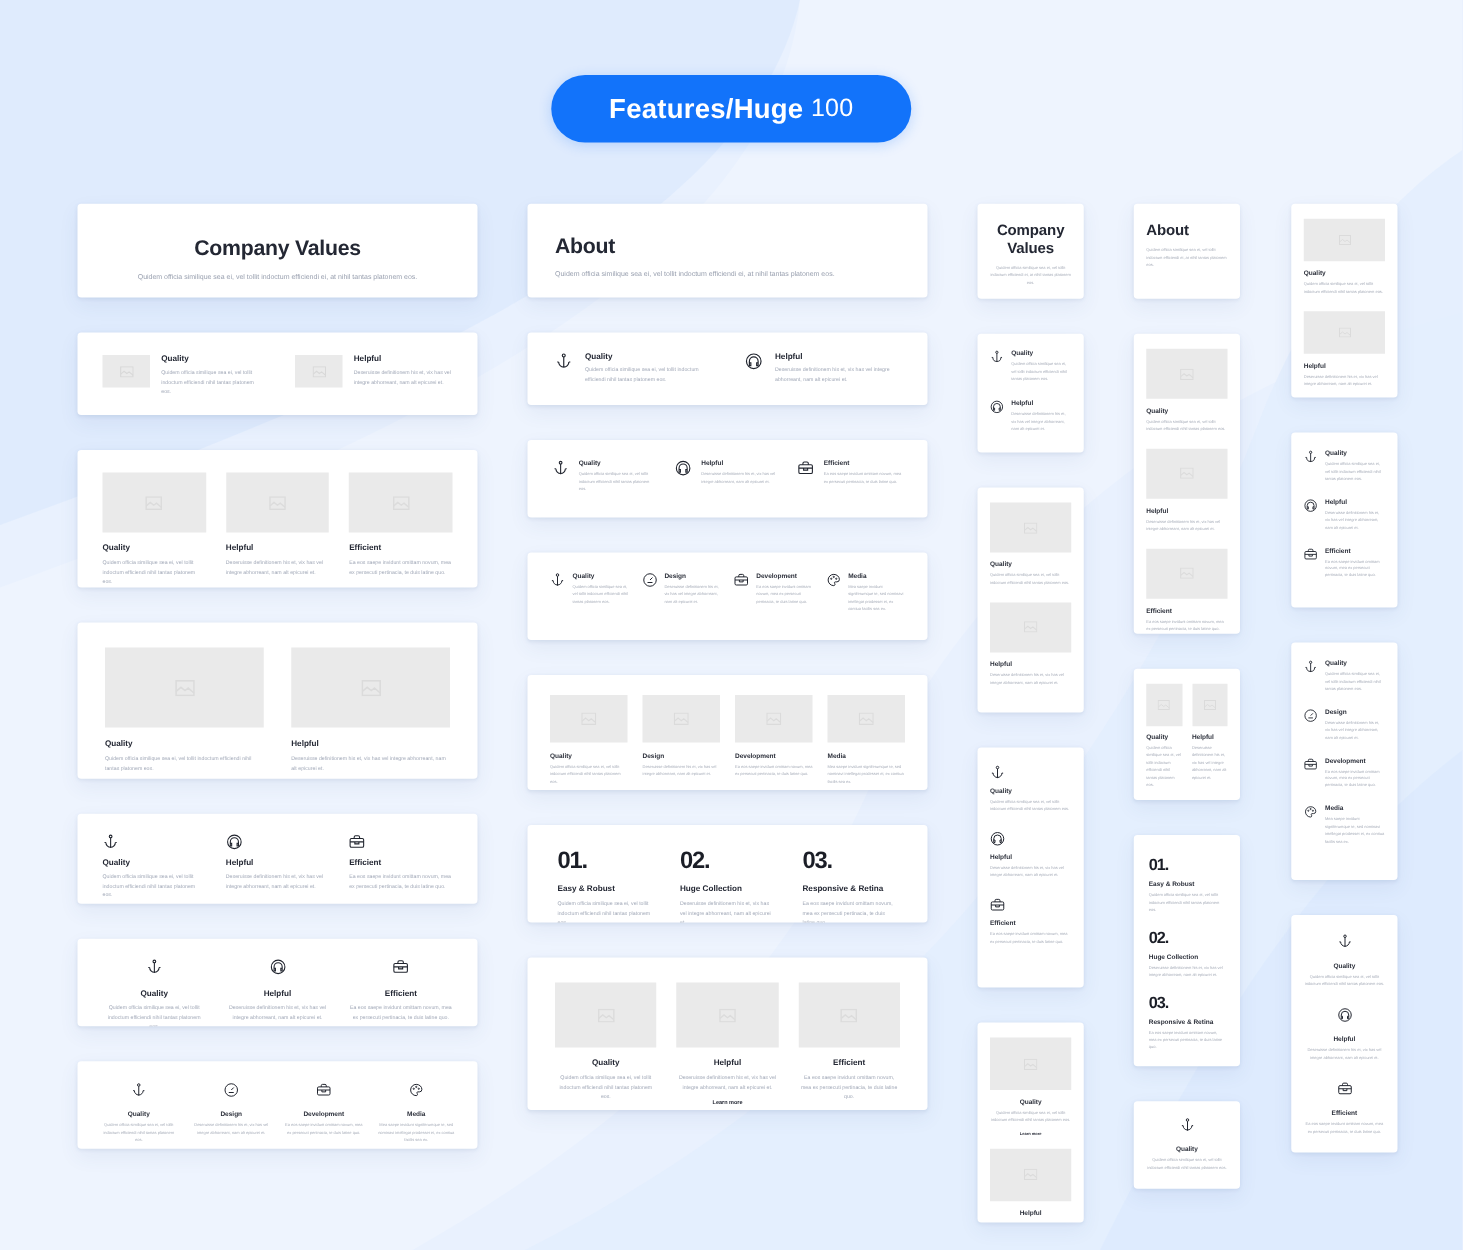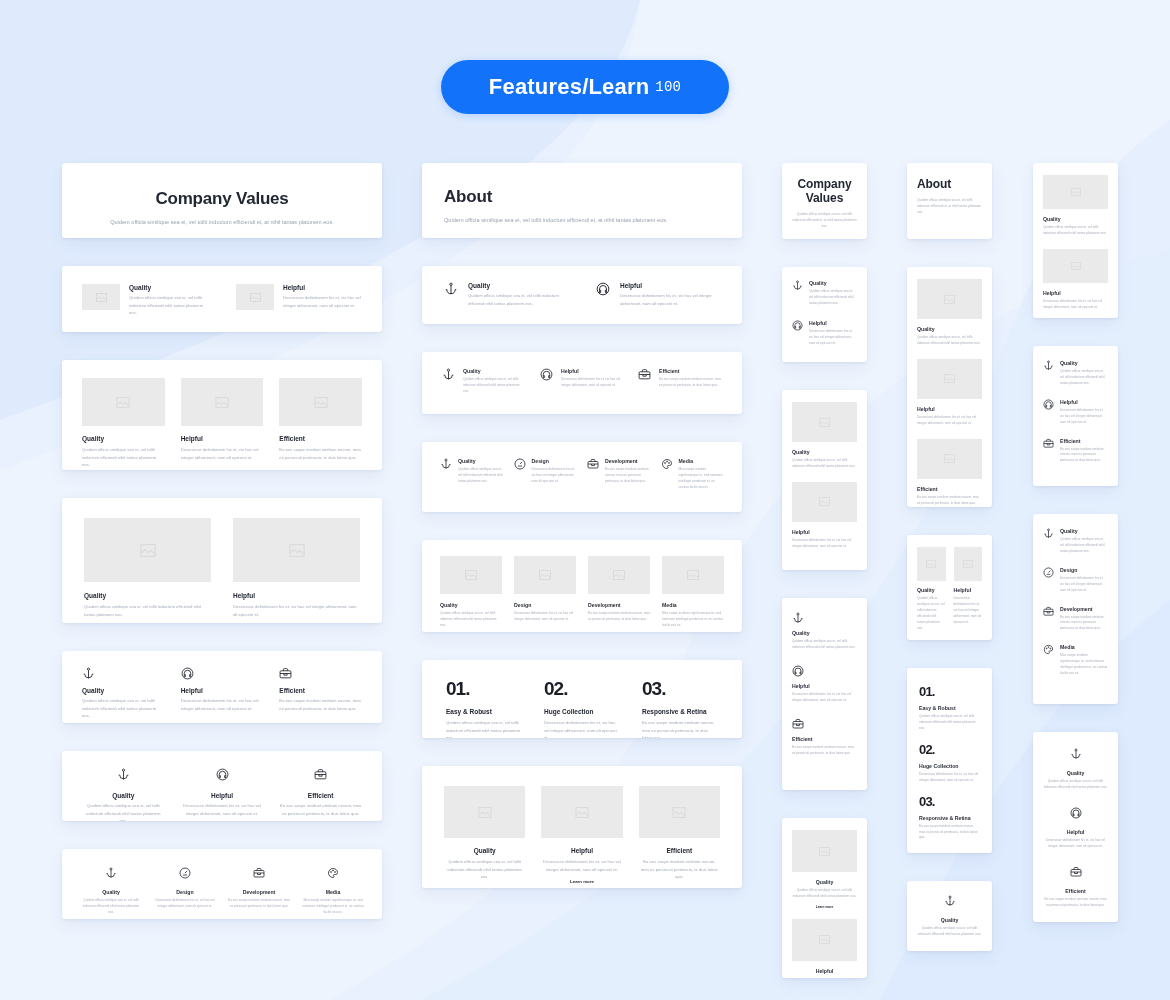--- a/index.html
+++ b/index.html
@@ -15,21 +15,21 @@
 
   
   .badge {
     position:absolute; left:441px; top:60px; width:288px; height:54px;
     background:#1273fa; border-radius:27px;
     display:flex; align-items:center; justify-content:center;
     color:#fff; letter-spacing:.2px; z-index:5;
     box-shadow:0 2px 10px rgba(18,115,250,.22);
   }
   .badge b { font-size:22px; font-weight:bold; }
-  .badge span { font-size:14px; font-weight:400; margin-left:6px;font-family:Liberation Mono, monospace; }
+  .badge span { font-size:20px; font-weight:400; margin-left:6px; }
 
   
   .board { position:absolute; inset:0; z-index:3; }
   .col { position:absolute; display:flex; flex-direction:column; }
   #col1 { left:62px;  top:163px; width:320px; gap:28px; }
   #col2 { left:422px; top:163px; width:320px; gap:28px; }
   #col3 { left:782px; top:163px; width:85px;  gap:28px; }
   #col4 { left:907px; top:163px; width:85px;  gap:28px; }
   #col5 { left:1033px;top:163px; width:85px;  gap:28px; }
 
@@ -79,21 +79,21 @@
     </defs>
     <rect width="1170" height="1000" fill="#e9f1fe"></rect>
     <path d="M0,0 L640,0 C600,180 330,300 0,420 Z" fill="#ddeafd" opacity=".85"></path>
     <path d="M640,0 L1170,0 L1170,250 C980,300 800,420 700,620 C640,760 540,880 330,1000 L0,1000 L0,470 C360,340 620,200 640,0 Z" fill="#eef4fe"></path>
     <path d="M1170,120 L1170,1000 L420,1000 C700,860 900,620 1010,330 C1050,230 1110,160 1170,120 Z" fill="#e2edfd" opacity=".75"></path>
     <path d="M880,1000 C960,840 1040,700 1170,600 L1170,1000 Z" fill="#dbe9fd" opacity=".7"></path>
   </svg>
 </div>
 
 <div class="badge">
-  <b>Features/Learn</b>
+  <b>Features/Huge</b>
   <span>100</span>
 </div>
 
 <div class="board">
 
 <div class="col" id="col1">
 
   <div class="card hero-c" style="height:75px;">
     <div class="h-lg">Company Values</div>
     <div class="lead">Quidem officia similique sea ei, vel tollit indoctum efficiendi ei, at nihil tantas platonem eos.</div>

